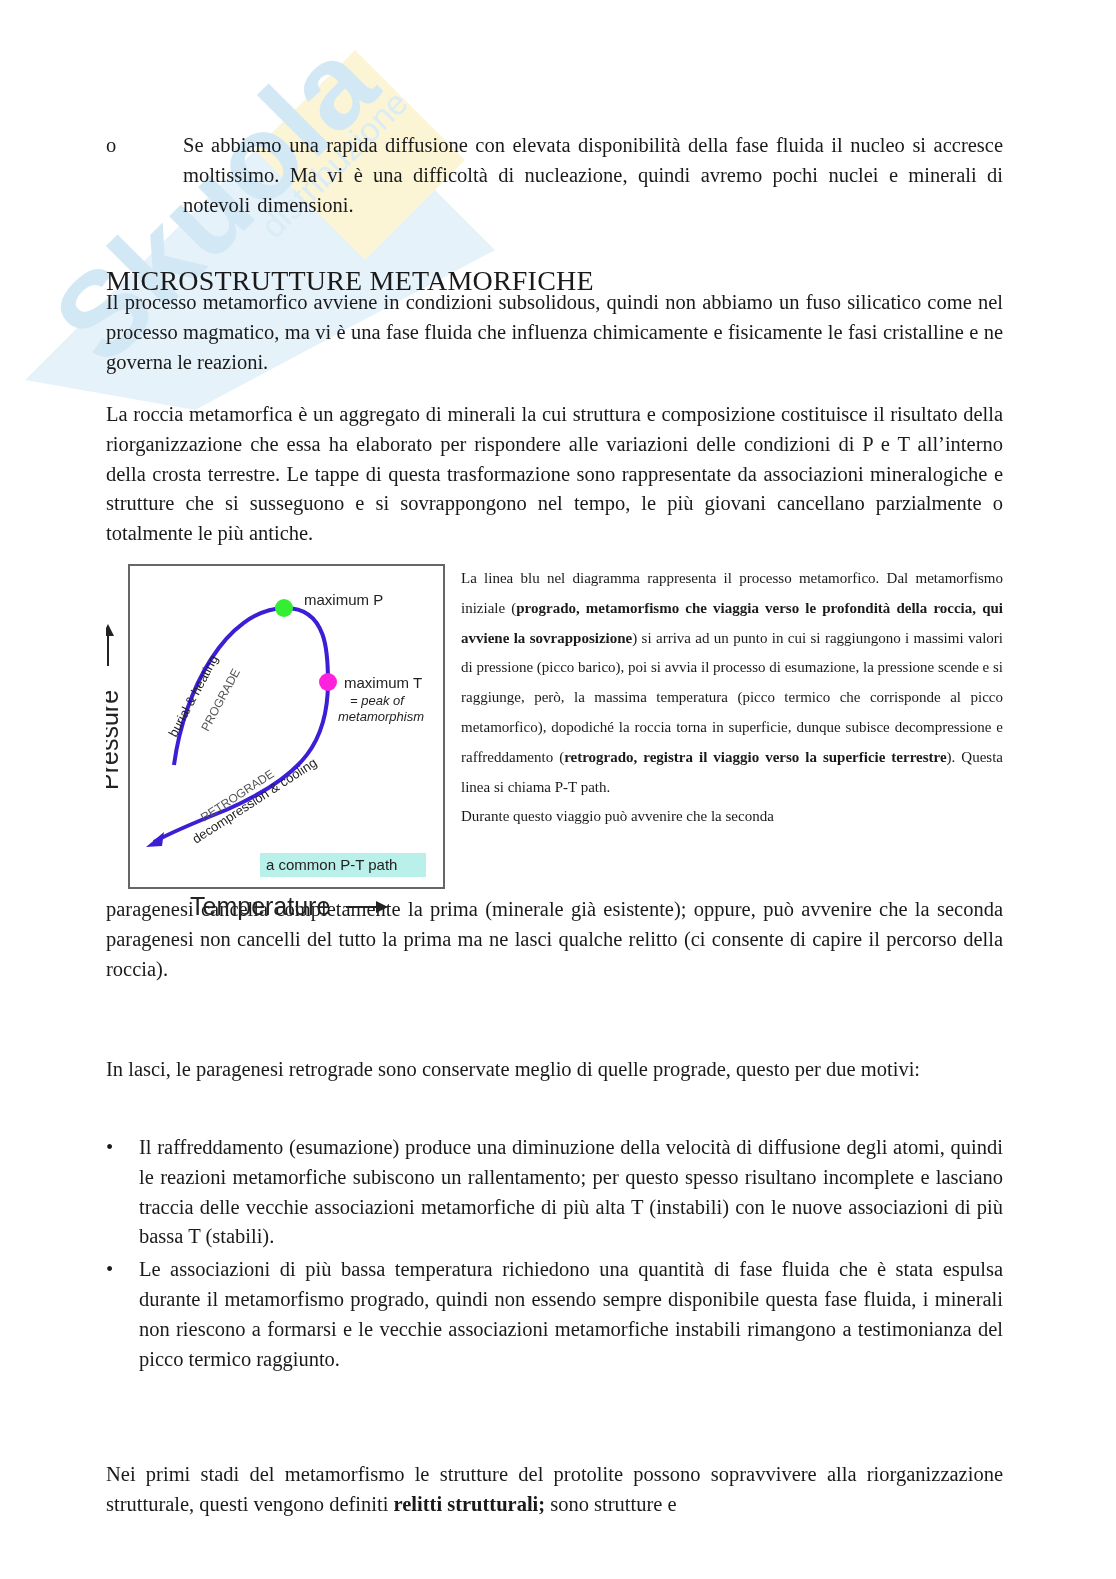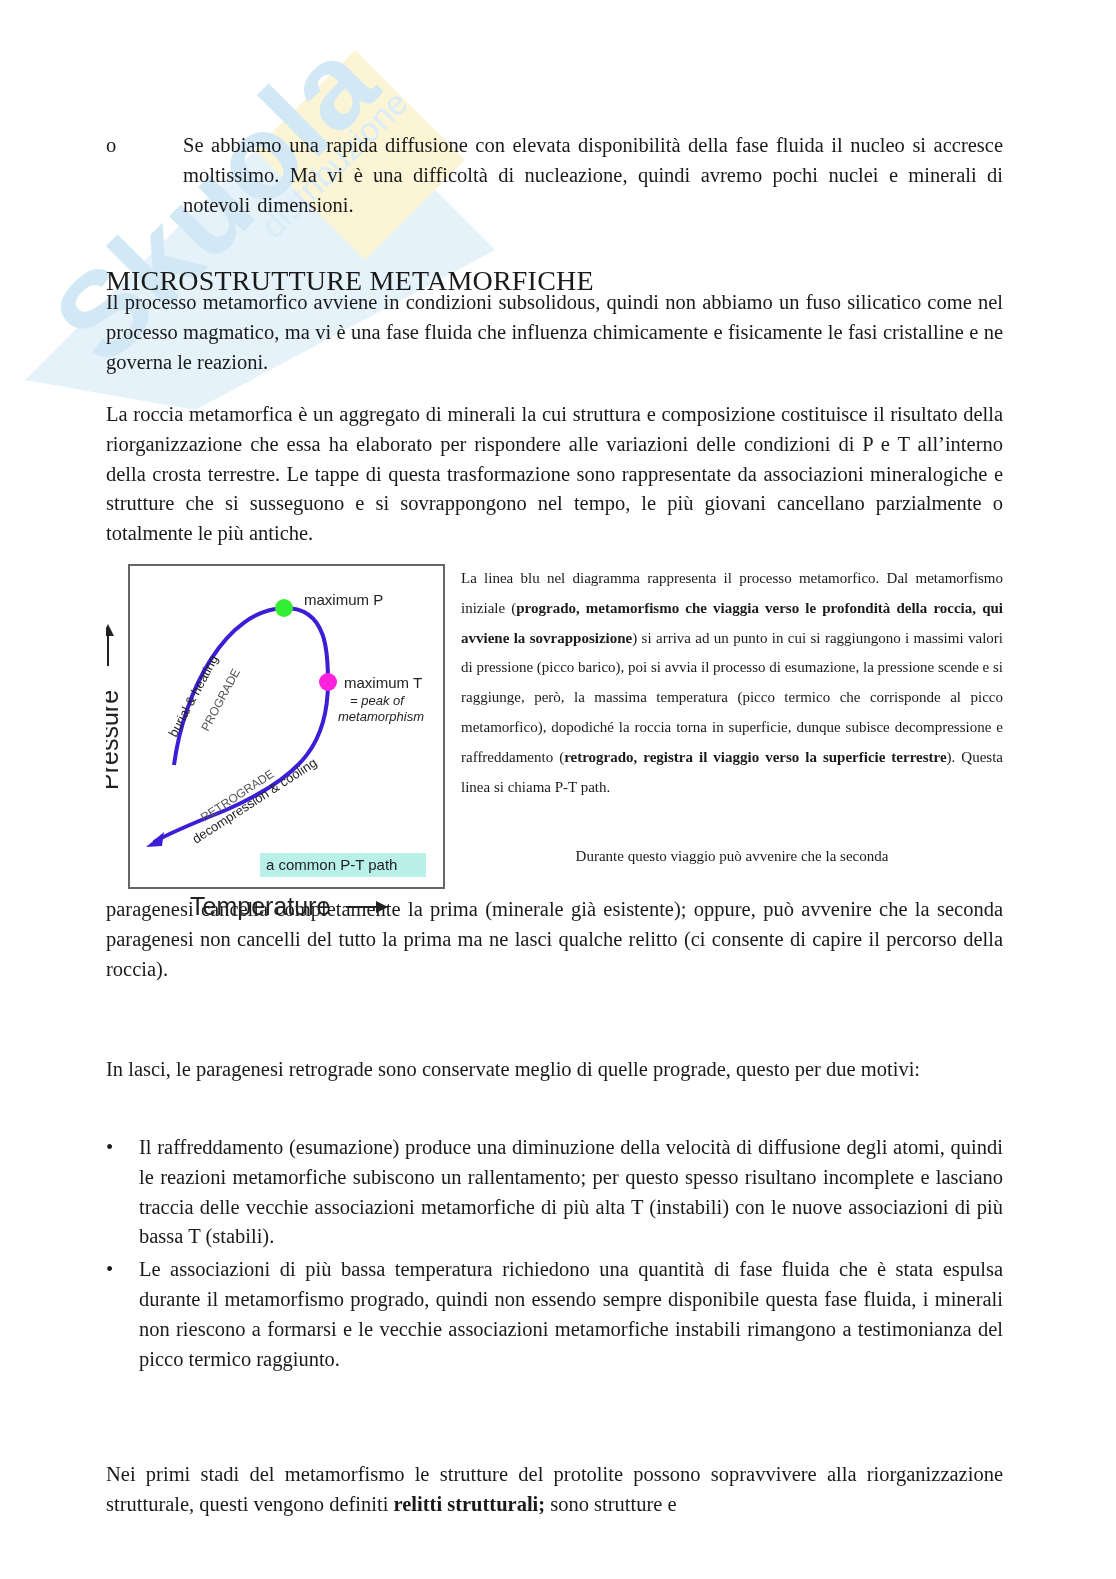--- a/index.html
+++ b/index.html
@@ -81,14 +81,14 @@
   <text transform="translate(70 178) rotate(-62)" font-family="Liberation Sans, sans-serif" font-size="13" fill="#222">burial &amp; heating</text>
   <text transform="translate(102 172) rotate(-62)" font-family="Liberation Sans, sans-serif" font-size="12" fill="#555">PROGRADE</text>
   <text transform="translate(98 262) rotate(-33)" font-family="Liberation Sans, sans-serif" font-size="12" fill="#555">RETROGRADE</text>
   <text transform="translate(90 284) rotate(-33)" font-family="Liberation Sans, sans-serif" font-size="13" fill="#222">decompression &amp; cooling</text>
   <rect x="154" y="293" width="166" height="24" fill="#b9f1ea"></rect>
   <text x="160" y="310" font-family="Liberation Sans, sans-serif" font-size="15" fill="#222">a common P-T path</text>
 </svg>
 
 <div class="side-text">
   <p><span>La linea blu nel diagramma rappresenta il processo metamorfico. Dal metamorfismo iniziale (</span><b>progrado, metamorfismo che viaggia verso le profondità della roccia, qui avviene la sovrapposizione</b><span>) si arriva ad un punto in cui si raggiungono i massimi valori di pressione (picco barico), poi si avvia il processo di esumazione, la pressione scende e si raggiunge, però, la massima temperatura (picco termico che corrisponde al picco metamorfico), dopodiché la roccia torna in superficie, dunque subisce decompressione e raffreddamento (</span><b>retrogrado, registra il viaggio verso la superficie terrestre</b><span>). Questa linea si chiama P-T path.</span></p>
-  <p style="text-align:center;margin-top:40px;">Durante questo viaggio può avvenire che la seconda</p>
+  <p style="text-align:left;">Durante questo viaggio può avvenire che la seconda</p>
 </div>
 
 </body></html>

